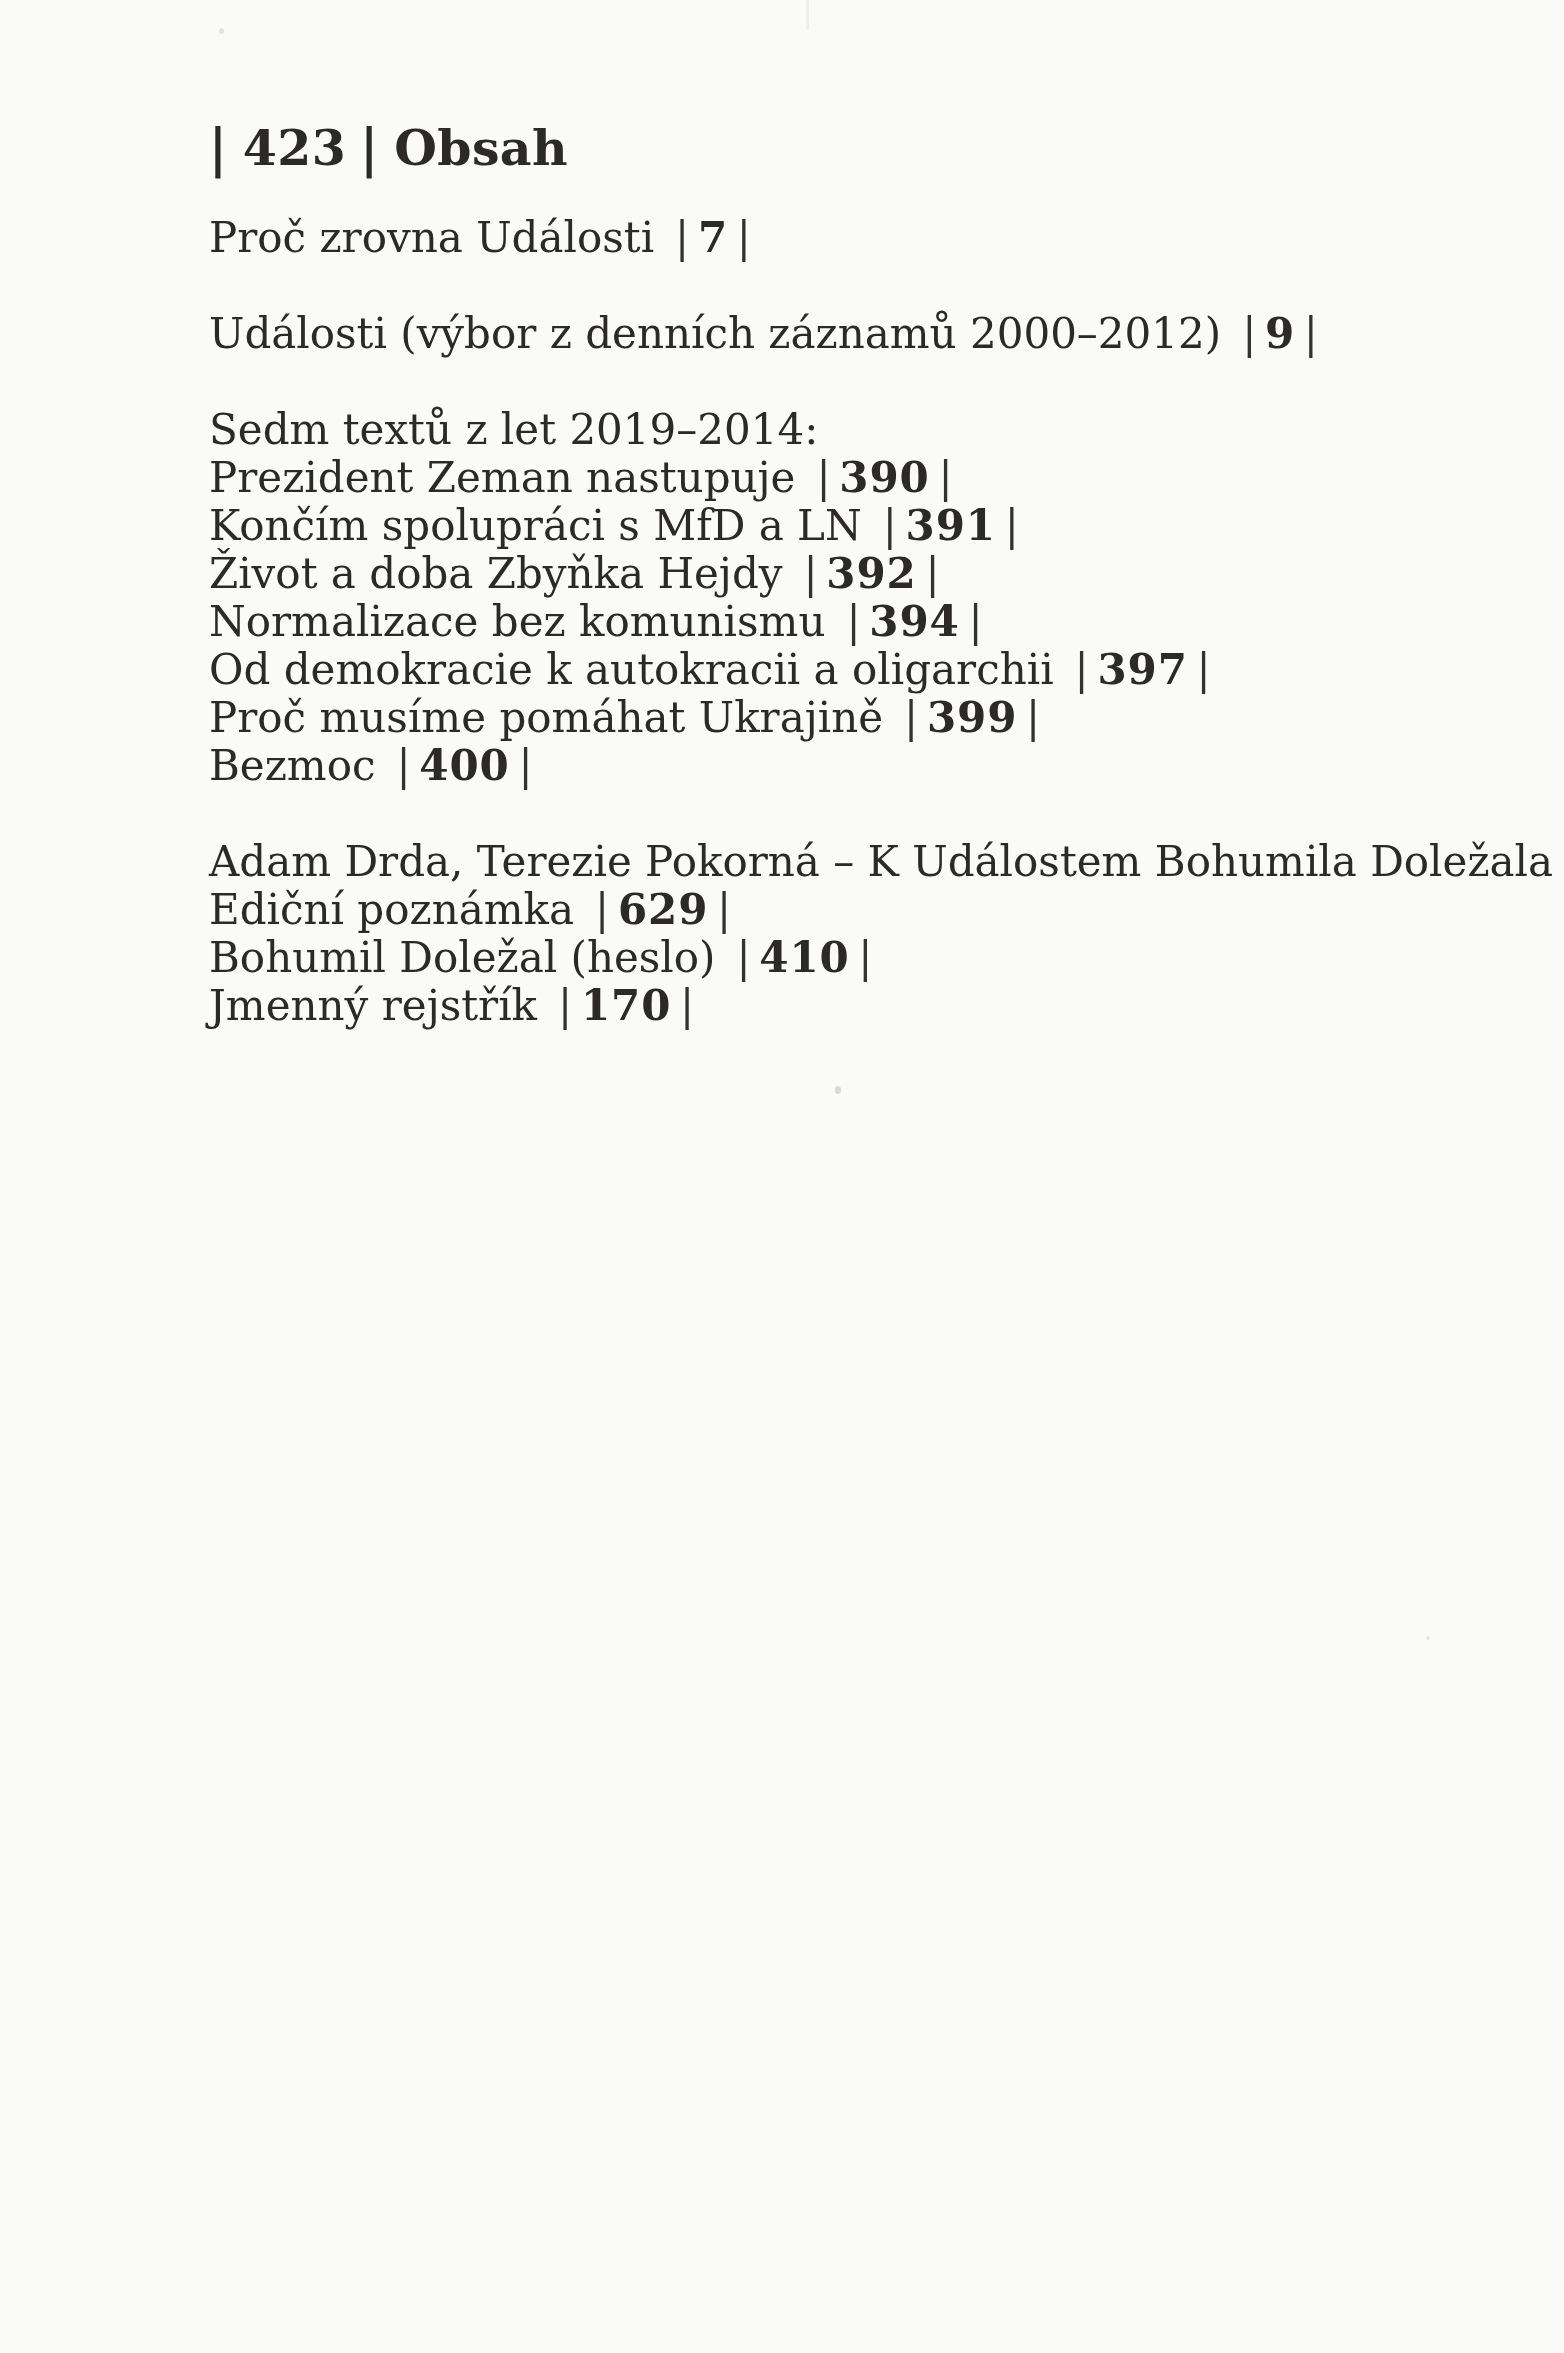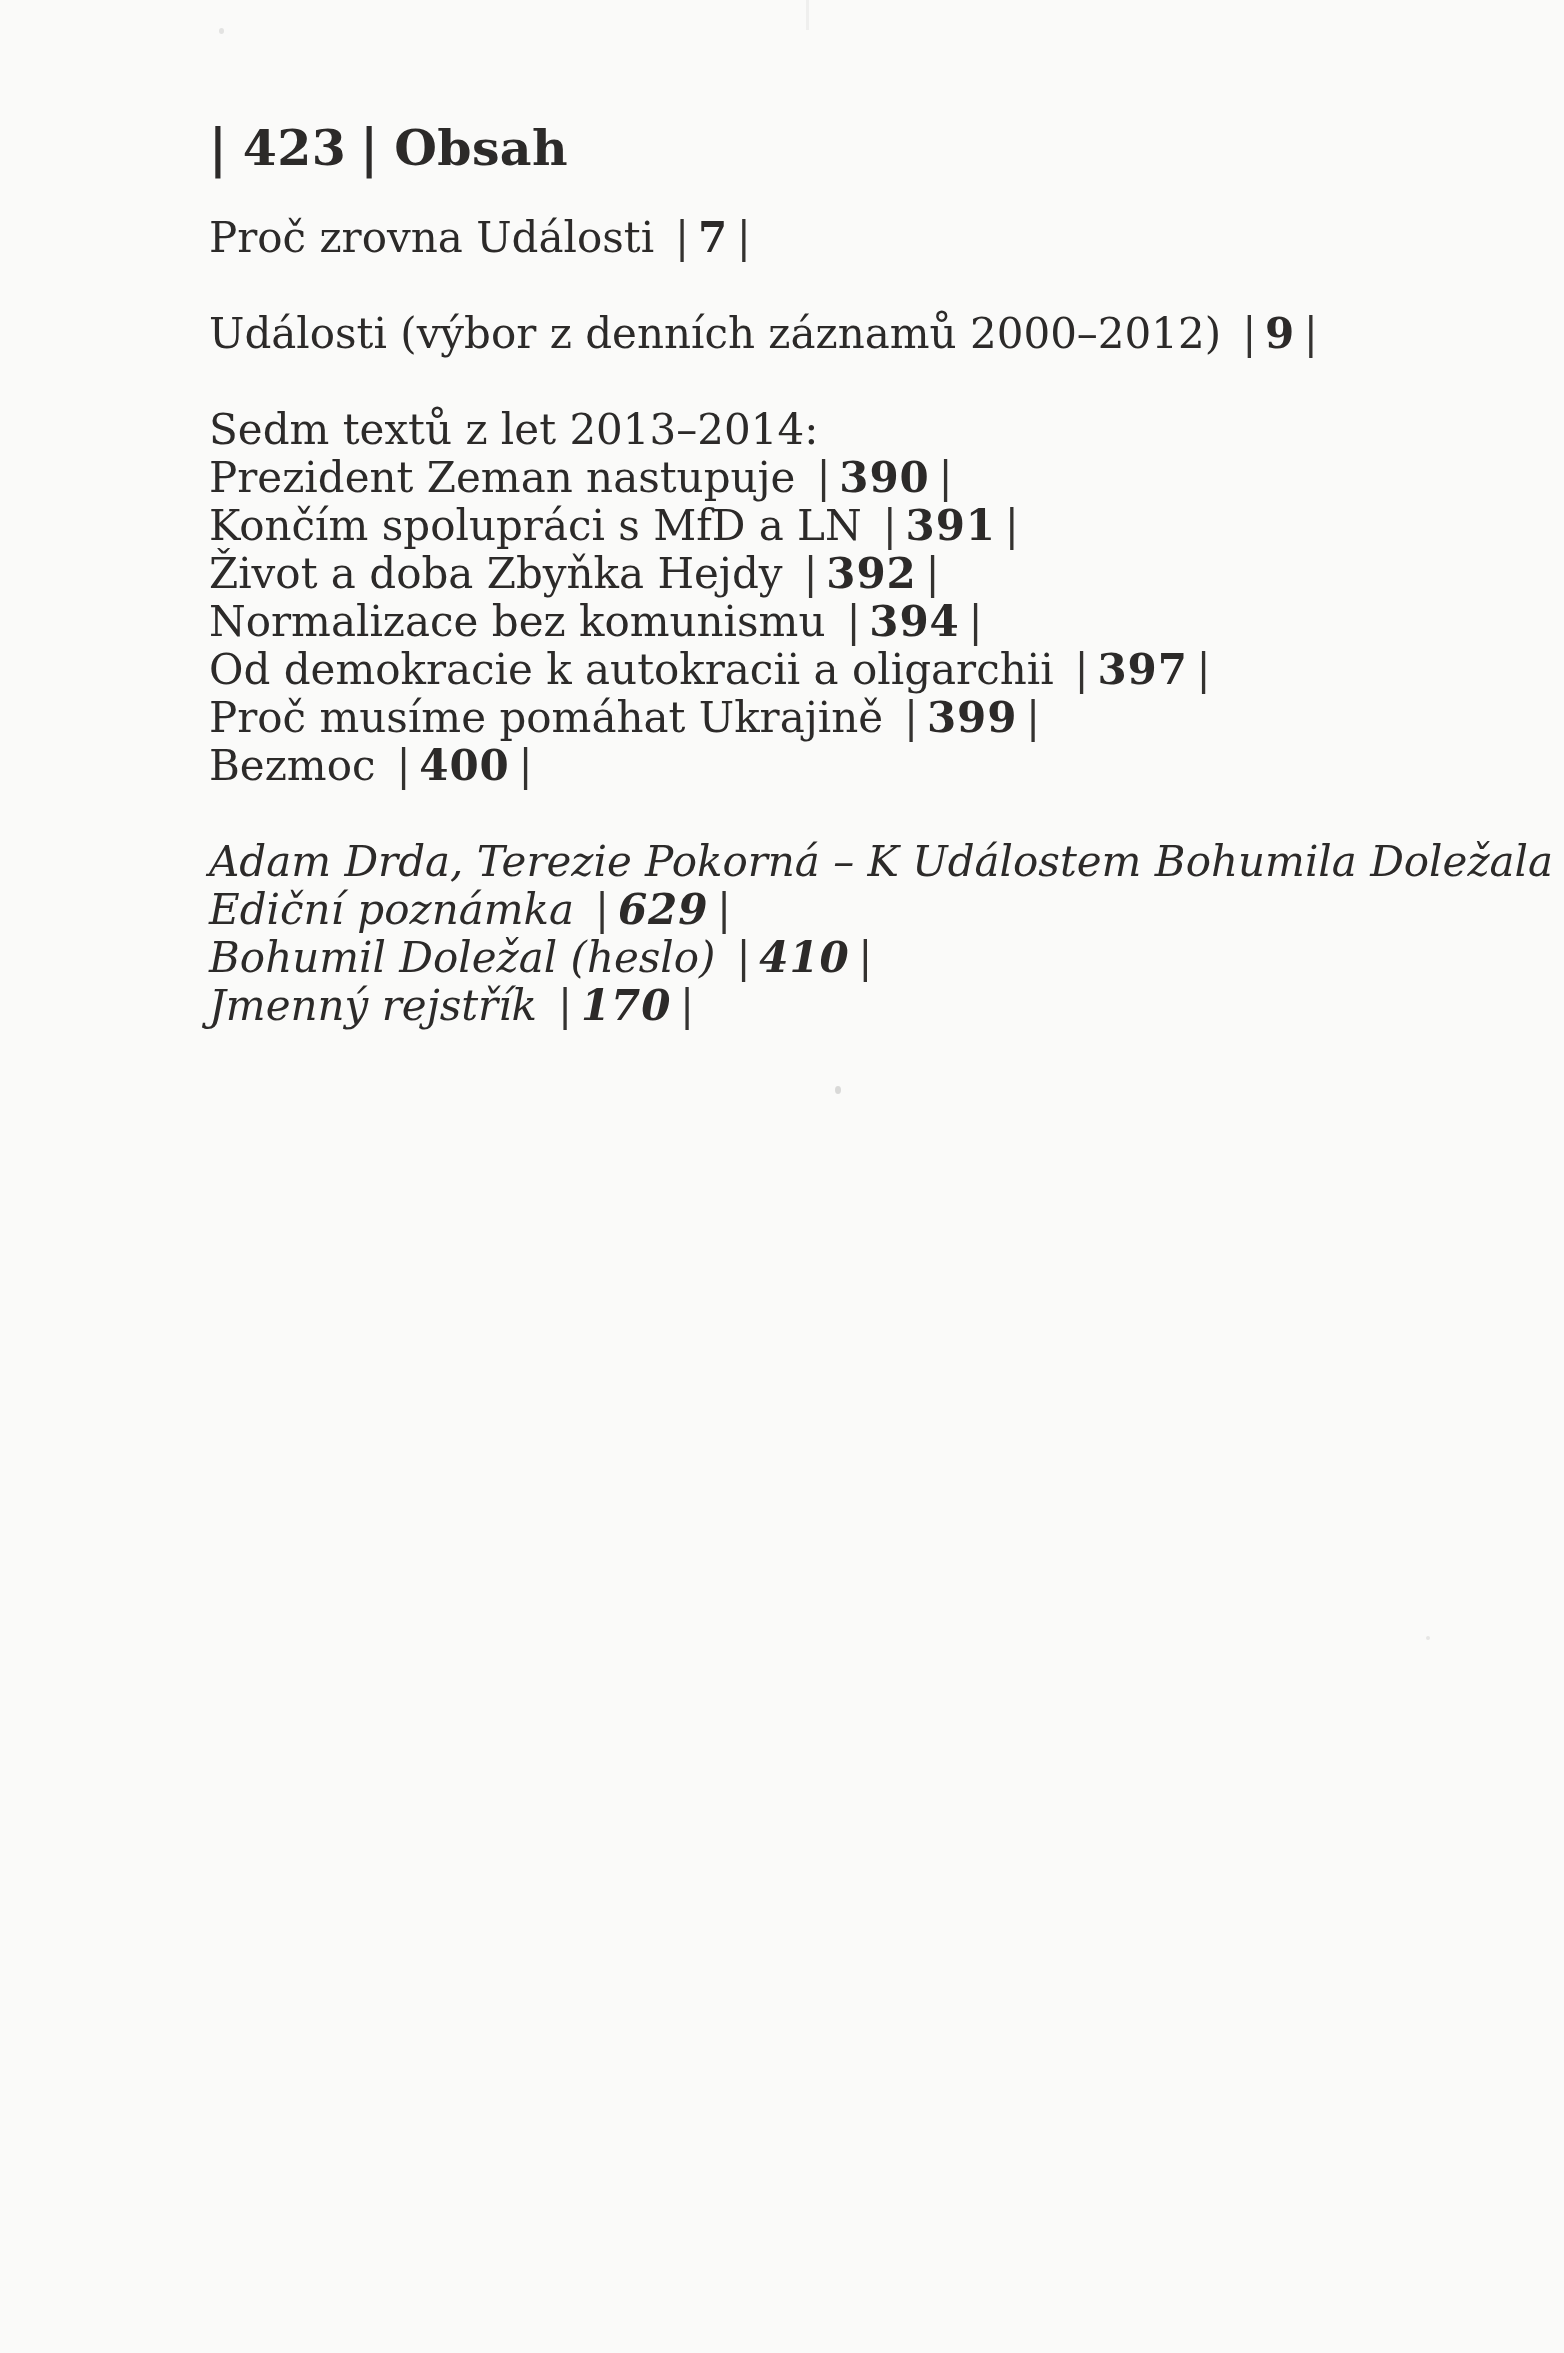--- a/index.html
+++ b/index.html
@@ -35,21 +35,21 @@
   .header .hnum { margin: 0 14px 0 15.6px; }
   .header .htitle { margin-left: 15.6px; }
 
   
   .toc {
     margin-top: 38px;
     font-size: 42px;
     line-height: 48px;
   }
   .group { margin-bottom: 48px; }
-  .group.italic { font-style: italic; }
+  .group.italic { }
   .line { white-space: nowrap; }
   .pageref {
     margin-left: 21px;
     white-space: nowrap;
   }
   .pageref .bar {
     font-weight: 400;
     color: #343230;
   }
   .pageref .num {
@@ -79,21 +79,21 @@
   </div>
 
   <div class="toc" id="toc">
       <div class="group">
         <div class="line entry"><span class="title">Proč zrovna Události</span><span class="pageref"><span class="bar">|</span><span class="num">7</span><span class="bar">|</span></span></div>
       </div>
       <div class="group">
         <div class="line entry"><span class="title">Události (výbor z denních záznamů 2000–2012)</span><span class="pageref"><span class="bar">|</span><span class="num">9</span><span class="bar">|</span></span></div>
       </div>
       <div class="group">
-        <div class="line heading">Sedm textů z let 2013–2014:</div>
+        <div class="line heading">Sedm textů z let 2019–2014:</div>
         <div class="line entry"><span class="title">Prezident Zeman nastupuje</span><span class="pageref"><span class="bar">|</span><span class="num">390</span><span class="bar">|</span></span></div>
         <div class="line entry"><span class="title">Končím spolupráci s MfD a LN</span><span class="pageref"><span class="bar">|</span><span class="num">391</span><span class="bar">|</span></span></div>
         <div class="line entry"><span class="title">Život a doba Zbyňka Hejdy</span><span class="pageref"><span class="bar">|</span><span class="num">392</span><span class="bar">|</span></span></div>
         <div class="line entry"><span class="title">Normalizace bez komunismu</span><span class="pageref"><span class="bar">|</span><span class="num">394</span><span class="bar">|</span></span></div>
         <div class="line entry"><span class="title">Od demokracie k autokracii a oligarchii</span><span class="pageref"><span class="bar">|</span><span class="num">397</span><span class="bar">|</span></span></div>
         <div class="line entry"><span class="title">Proč musíme pomáhat Ukrajině</span><span class="pageref"><span class="bar">|</span><span class="num">399</span><span class="bar">|</span></span></div>
         <div class="line entry"><span class="title">Bezmoc</span><span class="pageref"><span class="bar">|</span><span class="num">400</span><span class="bar">|</span></span></div>
       </div>
       <div class="group italic">
         <div class="line entry"><span class="title">Adam Drda, Terezie Pokorná – K Událostem Bohumila Doležala</span><span class="pageref"><span class="bar">|</span><span class="num">403</span><span class="bar">|</span></span></div>

